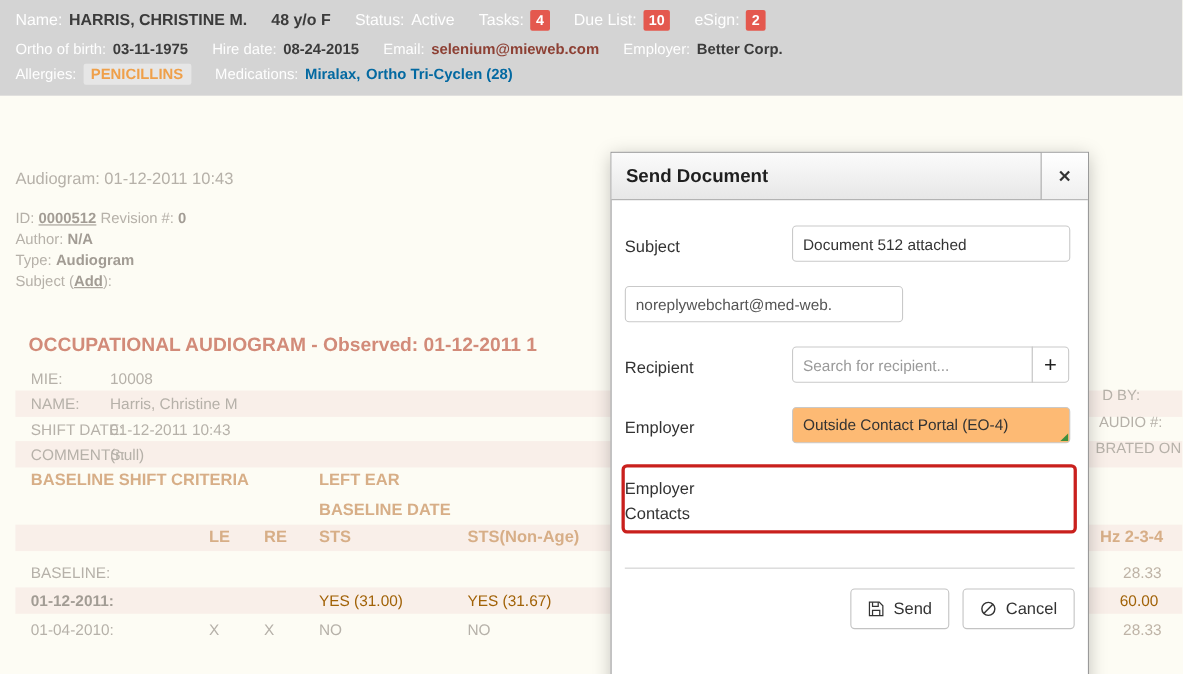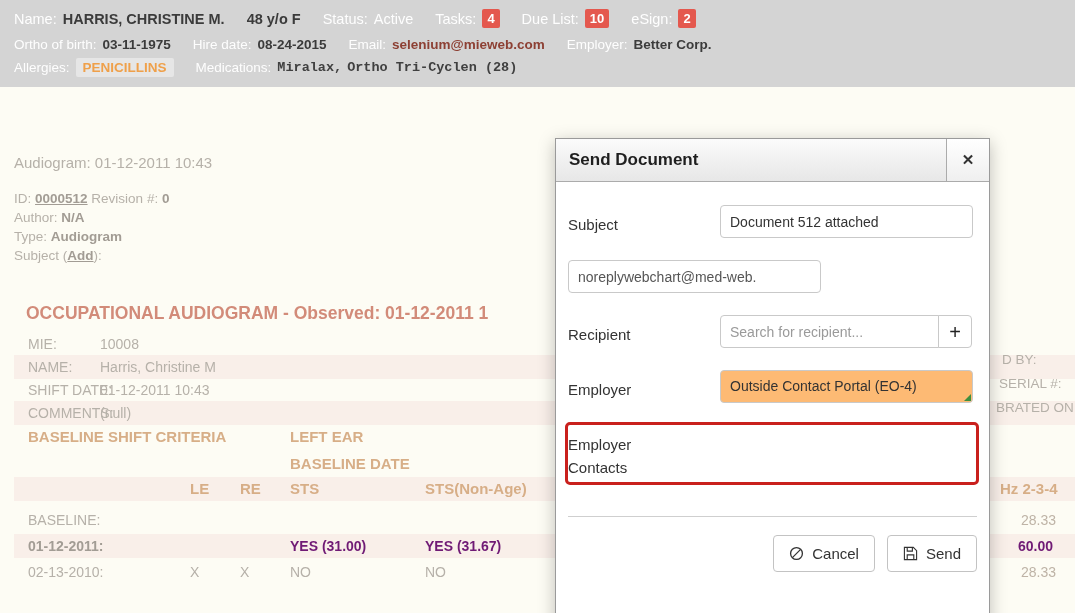--- a/index.html
+++ b/index.html
@@ -12,33 +12,33 @@
   .hline1 { font-size:14.5px; margin-bottom:9px; }
   .hline2 { font-size:13.5px; margin-bottom:6px; }
   .hline3 { font-size:13.5px; }
   .grp { display:inline-flex; align-items:center; margin-right:22px; }
   .lbl { color:#fefefe; margin-right:6px; }
   .val { color:#3b3b3b; font-weight:700; }
   .val-white { color:#fefefe; font-weight:400; }
   .badge { background:#e4584e; color:#fff; font-weight:700; font-size:13px; line-height:17px; padding:1px 5px; border-radius:2px; cursor:pointer; }
   .email { color:#8d4034; font-weight:700; cursor:pointer; }
   .chip { background:#e6e6e6; color:#efa04a; font-weight:700; padding:2px 7px; border-radius:2px; cursor:pointer; }
-  .med { color:#404040; font-weight:600; margin-right:5px; cursor:pointer;font-family:Liberation Mono, monospace; }
+  .med { color:#0369a1; font-weight:600; margin-right:5px; cursor:pointer; }
 
   
   .doc { position:absolute; inset:0; z-index:1; }
   .abs { position:absolute; white-space:nowrap; }
   .fs15 { font-size:15px; }
   .fs13 { font-size:13.5px; }
   .t-faded { color:#b6b1a9; }
   .t-fbold { color:#a29c94; font-weight:700; }
   .doc-link { color:#a29c94; font-weight:700; text-decoration:underline; cursor:pointer; }
   .t-redhead { color:#d28b79; font-weight:700; font-size:17.5px; }
   .t-orange { color:#d7ae87; font-weight:700; font-size:15px; }
-  .t-redbold { color:#701a75; font-weight:700; }
+  .t-redbold { color:#a16207; font-weight:400; }
   .t-rval { color:#beb3a6; }
   .trow { position:absolute; left:14px; right:0; height:24px; line-height:24px; font-size:14px; }
   .band { background:#f9efe9; }
   .cell { position:absolute; top:0; }
 
   
   .modal { position:absolute; left:555px; top:138px; width:435px; height:545px; background:#fff; border:1px solid #9a9a9a; box-shadow:0 4px 16px rgba(0,0,0,.25); z-index:10; }
   .modal-header { display:flex; height:43px; background:linear-gradient(#fbfbfb,#e7e7e7); border-bottom:1px solid #ababab; }
   .modal-title { flex:1; font-size:17px; font-weight:700; color:#1f1f1f; line-height:42px; padding-left:13px; }
   .modal-close { width:43px; border:none; border-left:1px solid #ababab; background:linear-gradient(#ffffff,#efefef); font-family:inherit; font-size:15px; font-weight:700; color:#333; cursor:pointer; }
@@ -159,21 +159,21 @@
   <div class="trow" style="top:378px;">
     <span class="cell t-faded" style="left:14px;">SHIFT DATE:</span>
     <span class="cell t-faded" style="left:86px;">01-12-2011 10:43</span>
   </div>
   <div class="trow band" style="top:401px;">
     <span class="cell t-faded" style="left:14px;">COMMENTS:</span>
     <span class="cell t-faded" style="left:86px;">(null)</span>
   </div>
 
   <div class="abs fs13 t-faded" style="left:1002px; top:352px;">D BY:</div>
-  <div class="abs fs13 t-faded" style="left:999px; top:376px;">SERIAL #:</div>
+  <div class="abs fs13 t-faded" style="left:999px; top:376px;">AUDIO #:</div>
   <div class="abs fs13 t-faded" style="left:996px; top:400px;">BRATED ON</div>
 
   <div class="abs t-orange" style="left:28px; top:428px;">BASELINE SHIFT CRITERIA</div>
   <div class="abs t-orange" style="left:290px; top:428px;">LEFT EAR</div>
   <div class="abs t-orange" style="left:290px; top:455px;">BASELINE DATE</div>
 
   <div class="trow band" style="top:477px;">
     <span class="cell t-orange" style="left:176px;">LE</span>
     <span class="cell t-orange" style="left:226px;">RE</span>
     <span class="cell t-orange" style="left:276px;">STS</span>
@@ -185,21 +185,21 @@
     <span class="cell t-faded" style="left:14px;">BASELINE:</span>
     <span class="cell t-rval" style="left:1007px;">28.33</span>
   </div>
   <div class="trow band" style="top:534px;">
     <span class="cell t-fbold" style="left:14px;">01-12-2011:</span>
     <span class="cell t-redbold" style="left:276px;">YES (31.00)</span>
     <span class="cell t-redbold" style="left:411px;">YES (31.67)</span>
     <span class="cell t-redbold" style="left:1004px;">60.00</span>
   </div>
   <div class="trow" style="top:560px;">
-    <span class="cell t-faded" style="left:14px;">02-13-2010:</span>
+    <span class="cell t-faded" style="left:14px;">01-04-2010:</span>
     <span class="cell t-faded" style="left:176px;">X</span>
     <span class="cell t-faded" style="left:226px;">X</span>
     <span class="cell t-faded" style="left:276px;">NO</span>
     <span class="cell t-faded" style="left:411px;">NO</span>
     <span class="cell t-rval" style="left:1007px;">28.33</span>
   </div>
 </div>
 
 <div class="modal">
   <div class="modal-header">
@@ -239,33 +239,33 @@
       </div>
     </div>
 
     <div class="frow contacts-row">
       <div class="flabel narrow">Employer Contacts</div>
     </div>
 
     <div class="modal-divider"></div>
 
     <div class="btn-row">
-      <button class="btn">
-        <svg width="15" height="15" viewBox="0 0 16 16" fill="none" stroke="#333" stroke-width="1.4">
-          <circle cx="8" cy="8" r="6.3"></circle>
-          <line x1="3.6" y1="12.4" x2="12.4" y2="3.6"></line>
-        </svg>
-        <span>Cancel</span>
-      </button>
       <button class="btn">
         <svg width="15" height="15" viewBox="0 0 16 16" fill="none" stroke="#333" stroke-width="1.2">
           <path d="M1.5 1.5 H11 L14.5 5 V14.5 H1.5 Z"></path>
           <path d="M4.5 14.5 V9.5 H11.5 V14.5"></path>
           <path d="M4.5 1.5 V5.5 H10 V1.5"></path>
         </svg>
         <span>Send</span>
       </button>
+      <button class="btn">
+        <svg width="15" height="15" viewBox="0 0 16 16" fill="none" stroke="#333" stroke-width="1.4">
+          <circle cx="8" cy="8" r="6.3"></circle>
+          <line x1="3.6" y1="12.4" x2="12.4" y2="3.6"></line>
+        </svg>
+        <span>Cancel</span>
+      </button>
     </div>
 
   </div>
 </div>
 
 <div class="annotation"></div>
 
 </body></html>

